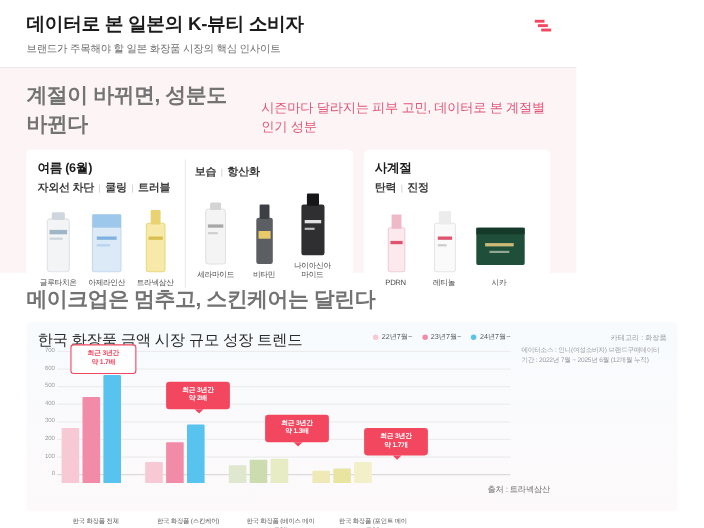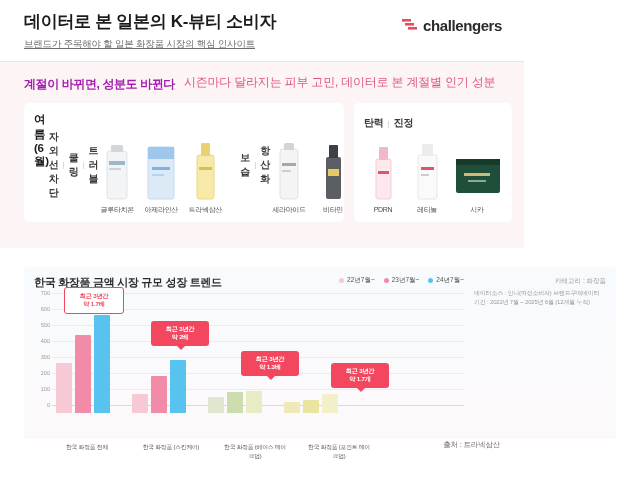--- a/index.html
+++ b/index.html
@@ -18,39 +18,39 @@
     height:62px;
     background:#ffffff;
     border-bottom:1px solid #e9e4e6;
     box-sizing:border-box;
     padding:10px 24px 0 24px;
   }
   .h-title{
     font-size:17px;font-weight:bold;color:#1b1b1b;letter-spacing:-0.3px;
   }
   .h-sub{
-    margin-top:5px;font-size:9.5px;color:#6d6d6d;letter-spacing:-0.2px;text-decoration:underline;
+    margin-top:5px;font-size:9.5px;color:#6d6d6d;letter-spacing:-0.2px;
   }
   .logo{
     position:absolute;right:22px;top:17px;
     display:flex;align-items:center;gap:5px;
   }
   .logo-mark{display:block;}
   .logo-text{font-size:15px;font-weight:bold;color:#2b2b2b;letter-spacing:-0.4px;}
 
   
   .sec1{
     position:relative;
     background:#fdf4f5;
     padding:12px 24px 14px 24px;
     box-sizing:border-box;
     height:186px;
   }
   .sec-head{display:flex;align-items:flex-end;gap:9px;}
-  .sec-title{font-size:12px;font-weight:bold;color:#a21caf;letter-spacing:-0.4px;}
+  .sec-title{font-size:19px;font-weight:bold;color:#737373;letter-spacing:-0.4px;}
   .sec-desc{font-size:12px;color:#e0567a;letter-spacing:-0.2px;padding-bottom:2px;}
 
   .cards{display:flex;gap:10px;margin-top:10px;}
   .card{
     background:#ffffff;border-radius:5px;
     padding:9px 10px 8px 10px;
     box-sizing:border-box;
     position:relative;
   }
   .card.c1{width:272px;}
@@ -66,36 +66,36 @@
     width:38px;height:64px;border-radius:2px;
     display:block;
   }
   .prod-label{
     font-size:7px;color:#4a4a4a;margin-top:5px;letter-spacing:-0.3px;
     line-height:1.1;
   }
   .divider-v{
     width:1px;background:#ececec;margin:0 8px;align-self:stretch;
   }
-  .subgroup{display:flex;}
+  .subgroup{display:flex;flex-direction:column;}
 
   
   .sec2{
     padding:11px 24px 0 24px;box-sizing:border-box;position:relative;
     height:212px;
   }
   .chart-panel{
     position:relative;margin-top:8px;
     background:linear-gradient(180deg,#f7fbfe 0%,#fdf9fa 100%);
     border-radius:4px;
     width:592px;height:172px;
     box-sizing:border-box;
     padding:8px 10px;
   }
-  .chart-title{font-size:11px;font-weight:bold;color:#2b2b2b;letter-spacing:-0.3px;}
+  .chart-title{font-size:14px;font-weight:normal;color:#2b2b2b;letter-spacing:-0.3px;}
   .legend{position:absolute;right:152px;top:9px;display:flex;gap:9px;align-items:center;}
   .lg{display:flex;align-items:center;gap:3px;font-size:6.5px;color:#555;}
   .lg-dot{width:5px;height:5px;border-radius:50%;display:block;}
   .note{
     position:absolute;right:10px;top:22px;width:132px;
     font-size:6px;color:#9a9a9a;line-height:1.5;letter-spacing:-0.2px;
   }
   .note-head{position:absolute;right:10px;top:10px;font-size:6.5px;color:#9a9a9a;}
 
   .plot{position:absolute;left:10px;top:26px;width:430px;height:120px;}
@@ -133,21 +133,20 @@
 
   <div class="header">
     <div class="h-title">데이터로 본 일본의 K-뷰티 소비자</div>
     <div class="h-sub">브랜드가 주목해야 할 일본 화장품 시장의 핵심 인사이트</div>
     <div class="logo">
       <svg class="logo-mark" width="16" height="15" viewBox="0 0 16 15">
         <rect x="0" y="1" width="9" height="2.6" fill="#f2475f"></rect>
         <rect x="3" y="5" width="9" height="2.6" fill="#f2475f"></rect>
         <rect x="6" y="9" width="9" height="2.6" fill="#f2475f"></rect>
       </svg>
-      <span class="logo-text">challengers</span>
     </div>
   </div>
 
   <div class="sec1">
     <div class="sec-head">
       <div class="sec-title">계절이 바뀌면, 성분도 바뀐다</div>
       <div class="sec-desc">시즌마다 달라지는 피부 고민, 데이터로 본 계절별 인기 성분</div>
     </div>
 
     <div class="cards">
@@ -225,20 +224,21 @@
                 <rect x="12" y="30" width="15" height="3" fill="#ffffff" opacity="0.85"></rect>
                 <rect x="12" y="37" width="9" height="2" fill="#bdbdbd"></rect>
               </svg>
               <div class="prod-label">나이아신아마이드</div>
             </div>
           </div>
         </div>
       </div>
 
       <div class="card c2" style="width:182px;">
+        <div class="card-title">사계절</div>
         <div class="tags">
           <span class="tag">탄력</span>
           <span class="tag-sep">|</span>
           <span class="tag">진정</span>
         </div>
         <div class="prods">
           <div class="prod">
             <svg class="prod-img" viewBox="0 0 38 64">
               <rect x="12" y="22" width="15" height="40" rx="2" fill="#fbe9ee" stroke="#f2cdd8"></rect>
               <rect x="15" y="10" width="9" height="13" rx="1" fill="#f0b9c8"></rect>
@@ -265,20 +265,21 @@
             <div class="prod-label">시카</div>
           </div>
         </div>
       </div>
 
     </div>
   </div>
 
   <div class="sec2">
     <div class="sec-head">
+      <div class="sec-title">메이크업은 멈추고, 스킨케어는 달린다</div>
     </div>
 
     <div class="chart-panel">
       <div class="chart-title">한국 화장품 금액 시장 규모 성장 트렌드</div>
 
       <div class="legend">
         <div class="lg">
           <span class="lg-dot" style="background:#f6c9d4"></span>
           <span>22년7월~</span>
         </div>

